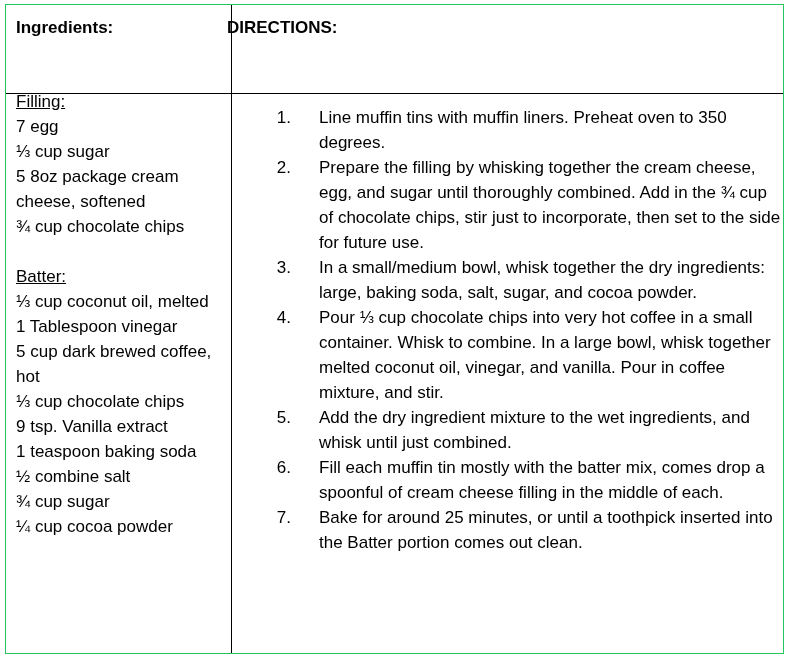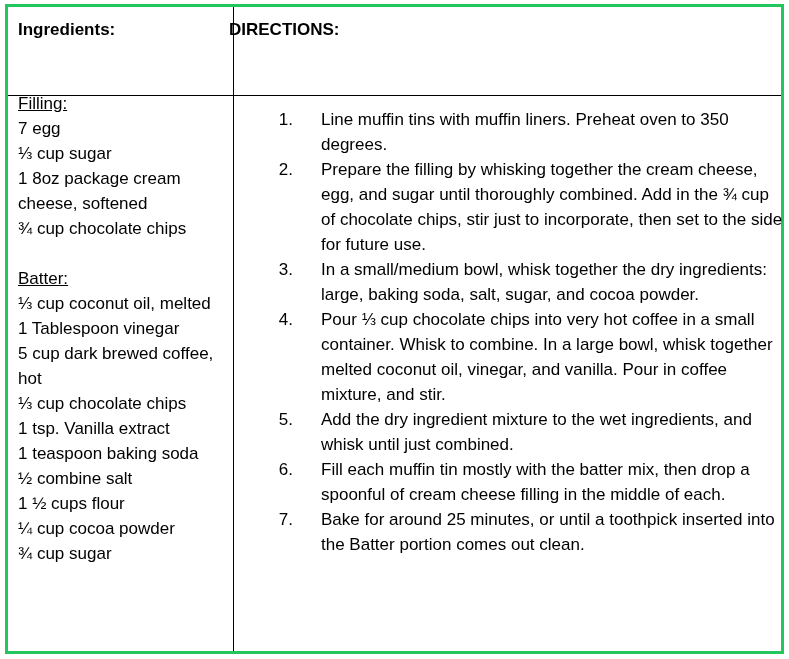--- a/index.html
+++ b/index.html
@@ -2,21 +2,21 @@
 <html><head>
   <meta charset="utf-8">
   <style>
     html, body { margin: 0; padding: 0; background: #ffffff; }
     body {
       width: 789px; height: 659px; position: relative; overflow: hidden;
       font-family: "Liberation Sans", sans-serif; color: #000;
     }
     .tbl {
       position: absolute; left: 5px; top: 4px; width: 779px; height: 650px;
-      border: 3px solid #22c55e; box-sizing: border-box;
+      border: 1px solid #22c55e; box-sizing: border-box;
     }
     .vline { position: absolute; left: 225px; top: 0; bottom: 0; width: 1px; background: #000; }
     .hline { position: absolute; left: 0; right: 0; top: 88px; height: 1px; background: #000; }
     .h {
       position: absolute; top: 13px; font-weight: bold; font-size: 17px;
     }
     .h.ing { left: 10px; }
     .h.dir { left: 221px; }
     .ingcell {
       position: absolute; left: 10px; top: 84px; width: 210px;
@@ -39,34 +39,33 @@
   <div class="vline"></div>
   <div class="hline"></div>
 
   <div class="h ing">Ingredients:</div>
   <div class="h dir">DIRECTIONS:</div>
 
   <div class="ingcell">
     <div class="sec">Filling:</div>
     <div>7 egg</div>
     <div>⅓ cup sugar</div>
-    <div>1 8oz package cream cheese, softened</div>
+    <div>5 8oz package cream cheese, softened</div>
     <div>¾ cup chocolate chips</div>
     <div class="gap"></div>
     <div class="sec">Batter:</div>
     <div>⅓ cup coconut oil, melted</div>
     <div>1 Tablespoon vinegar</div>
     <div>5 cup dark brewed coffee, hot</div>
     <div>⅓ cup chocolate chips</div>
-    <div>1 tsp. Vanilla extract</div>
+    <div>9 tsp. Vanilla extract</div>
     <div>1 teaspoon baking soda</div>
     <div>½ combine salt</div>
-    <div>1 ½ cups flour</div>
+    <div>¾ cup sugar</div>
     <div>¼ cup cocoa powder</div>
-    <div>¾ cup sugar</div>
   </div>
 
   <div class="dircell">
     <div class="step">
       <span class="num">1.</span>
       <span class="txt">Line muffin tins with muffin liners. Preheat oven to 350 degrees.</span>
     </div>
     <div class="step">
       <span class="num">2.</span>
       <span class="txt">Prepare the filling by whisking together the cream cheese, egg, and sugar until thoroughly combined. Add in the ¾ cup of chocolate chips, stir just to incorporate, then set to the side for future use.</span>
@@ -78,20 +77,20 @@
     <div class="step">
       <span class="num">4.</span>
       <span class="txt">Pour ⅓ cup chocolate chips into very hot coffee in a small container. Whisk to combine. In a large bowl, whisk together melted coconut oil, vinegar, and vanilla. Pour in coffee mixture, and stir.</span>
     </div>
     <div class="step">
       <span class="num">5.</span>
       <span class="txt">Add the dry ingredient mixture to the wet ingredients, and whisk until just combined.</span>
     </div>
     <div class="step">
       <span class="num">6.</span>
-      <span class="txt">Fill each muffin tin mostly with the batter mix, then drop a spoonful of cream cheese filling in the middle of each.</span>
+      <span class="txt">Fill each muffin tin mostly with the batter mix, comes drop a spoonful of cream cheese filling in the middle of each.</span>
     </div>
     <div class="step">
       <span class="num">7.</span>
       <span class="txt">Bake for around 25 minutes, or until a toothpick inserted into the Batter portion comes out clean.</span>
     </div>
   </div>
 </div>
 
 </body></html>

